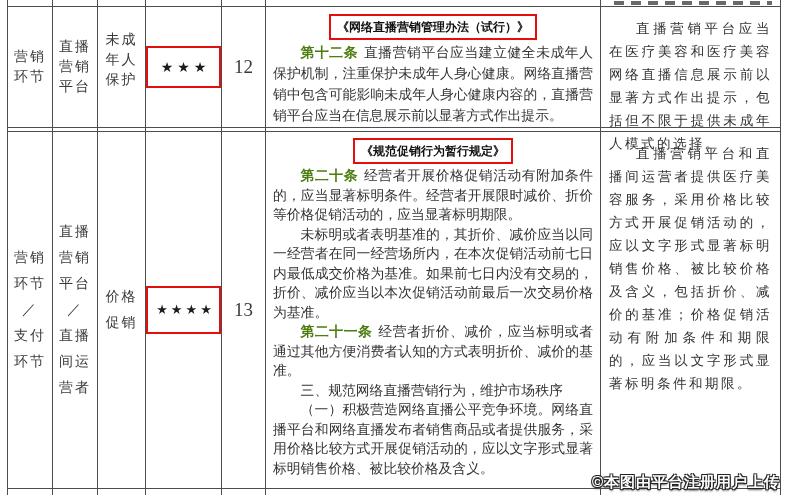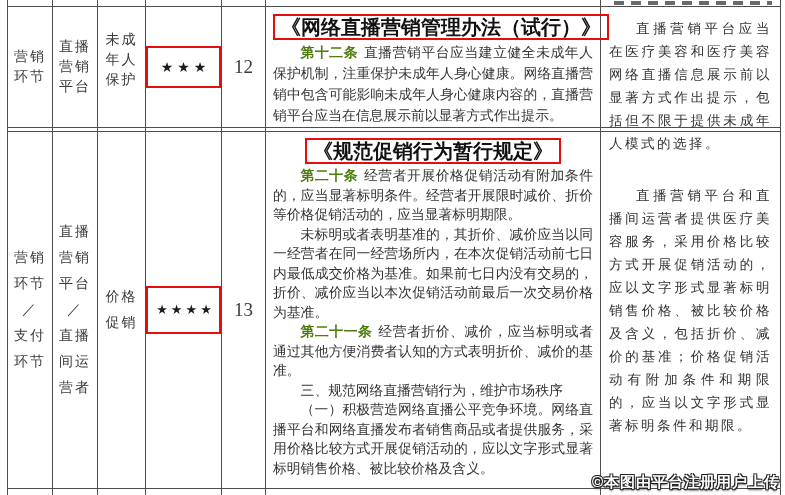--- a/index.html
+++ b/index.html
@@ -19,28 +19,28 @@
   .numcell{font-size:19px;color:#3a3a3a;}
   .starbox{border:2px solid #e50e0e;display:flex;align-items:center;justify-content:center;
     font-size:14px;letter-spacing:4px;color:#1c1c1c;padding-left:4px;}
   
   .content{flex-direction:column;align-items:stretch;justify-content:flex-start;
     padding:5px 7px 4px 7px;font-size:13.8px;line-height:19.5px;color:#333;}
   .content.first{line-height:21px;padding-top:6px;}
   .para{margin:0;text-align:justify;text-indent:2em;}
   .lead{font-weight:bold;color:#4d7c0f;margin-right:6px;}
   .lead:empty{margin-right:0;}
-  .title-box{border:2px solid #e50e0e;font-weight:bold;color:#111;font-size:20px;
+  .title-box{border:2px solid #e50e0e;font-weight:bold;color:#111;font-size:12px;
     padding:1px 6px;margin:1px auto 2px auto;display:table;white-space:nowrap;line-height:20px;}
   .title-box.wide{display:block;white-space:normal;text-align:justify;text-indent:2em;
     margin:2px 0 2px 0;line-height:19.5px;padding:1px 4px;}
   
   .advice{flex-direction:column;justify-content:flex-start;align-items:stretch;
     padding:10px 8px;font-size:13.5px;line-height:23px;letter-spacing:2.5px;color:#333;}
-  .advice.centered{justify-content:center;}
+  .advice.centered{}
   .advice .para{text-indent:2em;}
   
   .remnant{position:absolute;left:614px;top:1px;width:158px;height:4px;overflow:hidden;
     background:repeating-linear-gradient(90deg,#6a6a6a 0 10px,transparent 10px 17px);}
   
   .watermark{
     position:absolute;right:5px;bottom:3px;
     font-family:"Liberation Sans","DejaVu Sans",sans-serif;
     font-weight:bold;font-size:15px;letter-spacing:1px;color:#fff;
     text-shadow:-1px -1px 0 #222,1px -1px 0 #222,-1px 1px 0 #222,1px 1px 0 #222,0 2px 2px #444;

